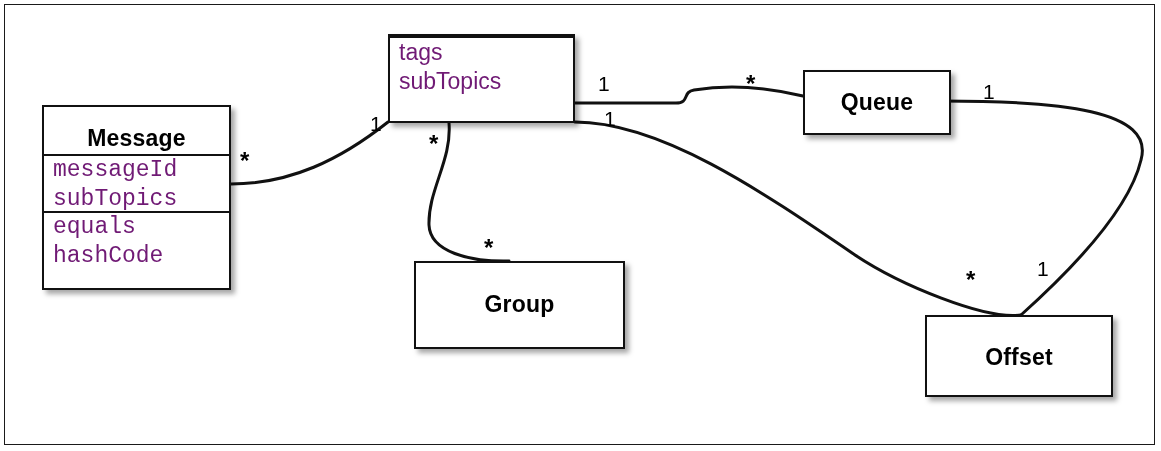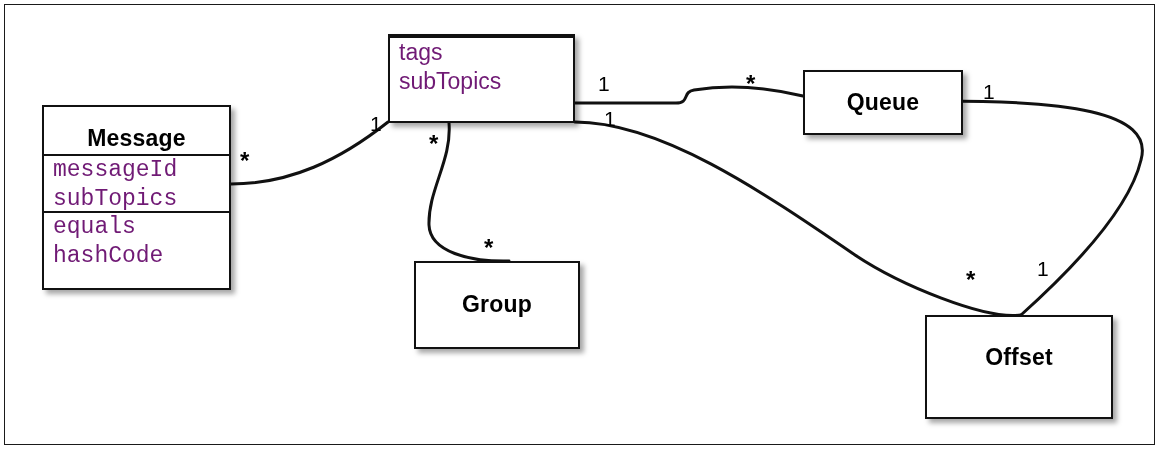--- a/index.html
+++ b/index.html
@@ -62,27 +62,27 @@
   #box-message .compartment { padding-left: 9px; }
   #box-message .attr { font-size: 23px; line-height: 28.5px; font-family: Liberation Mono, monospace; }
   #message-attrs { height: 57px; }
   #message-ops { height: 120px; }
   
   #box-topic { left: 388px; top: 34px; width: 187px; height: 89px; }
   #box-topic .box-title { font-size: 23px; line-height: 30px; padding-top: 1px; }
   #box-topic .compartment { padding-left: 9px; }
   #box-topic .attr { font-size: 23px; line-height: 28.5px; }
   
-  #box-queue { left: 803px; top: 70px; width: 160px; height: 65px; }
+  #box-queue { left: 803px; top: 70px; width: 148px; height: 65px; }
   #box-queue .box-title { font-size: 23px; line-height: 60px; }
   
-  #box-group { left: 414px; top: 261px; width: 166px; height: 88px; }
+  #box-group { left: 414px; top: 261px; width: 211px; height: 88px; }
   #box-group .box-title { font-size: 23px; line-height: 83px; }
   
-  #box-offset { left: 925px; top: 315px; width: 188px; height: 104px; }
+  #box-offset { left: 925px; top: 315px; width: 188px; height: 82px; }
   #box-offset .box-title { font-size: 23px; line-height: 81px; }
 
   .mult {
     position: absolute;
     font-size: 21px;
     color: #000000;
     z-index: 6;
     line-height: 1;
     white-space: nowrap;
   }

